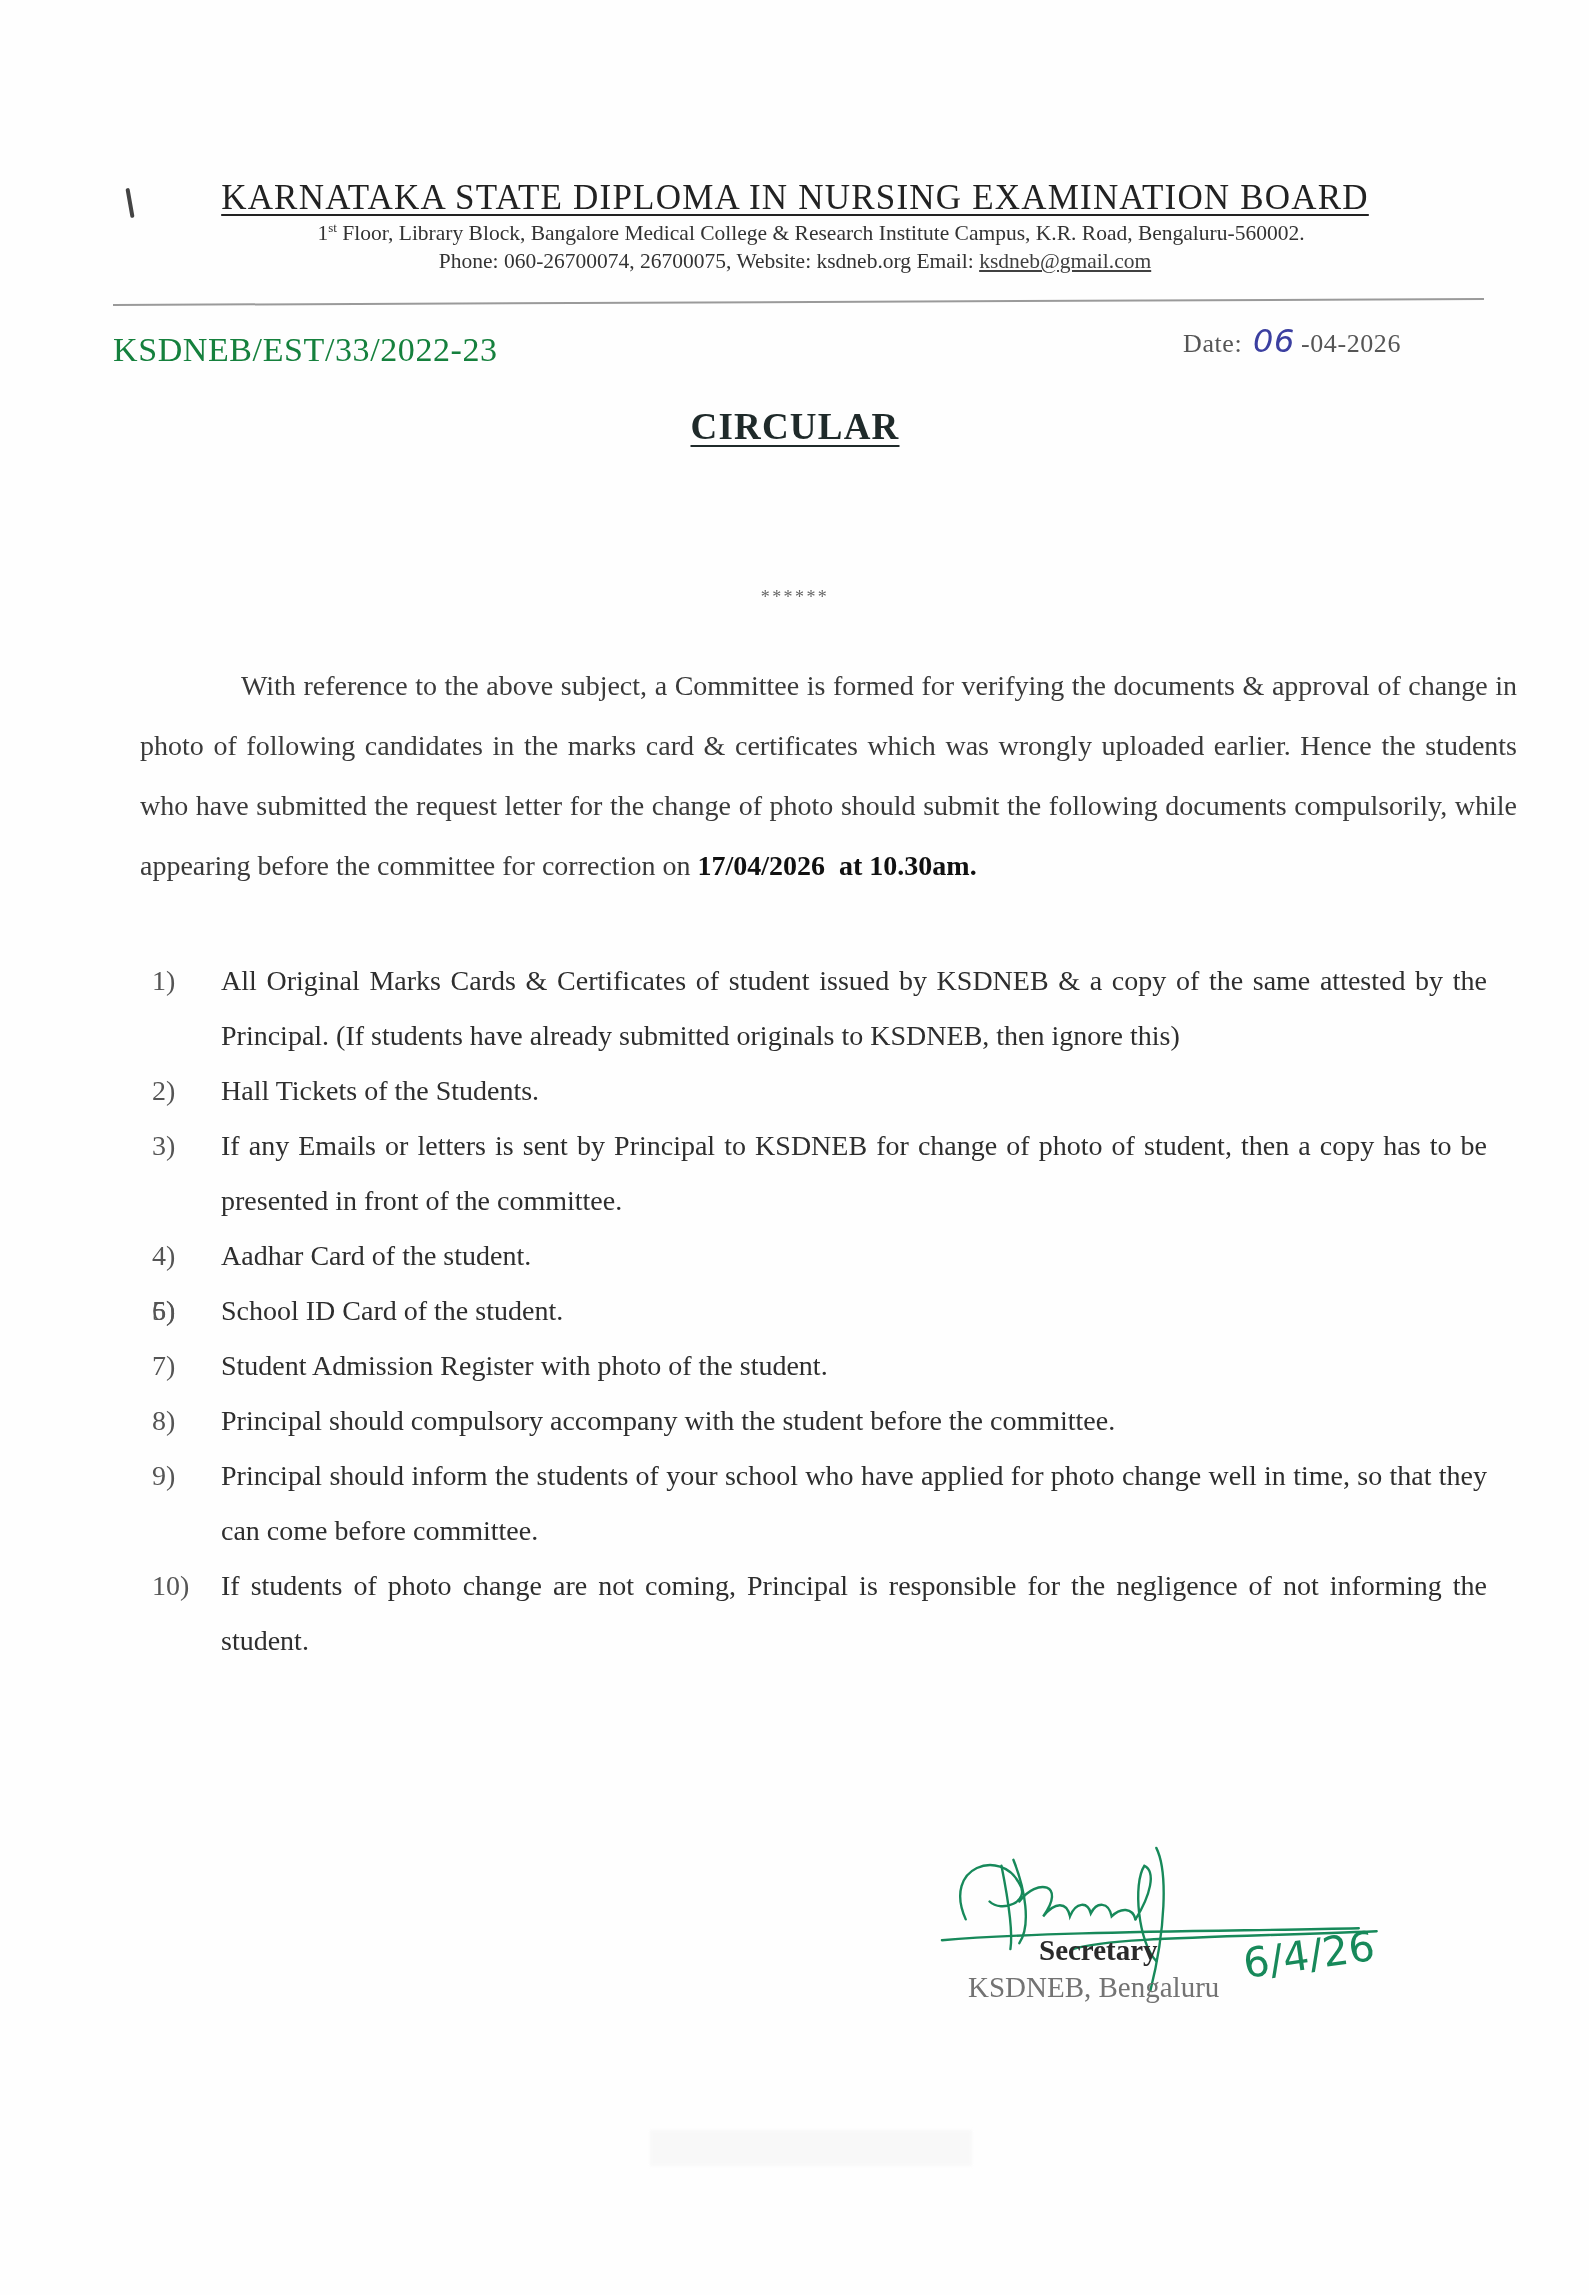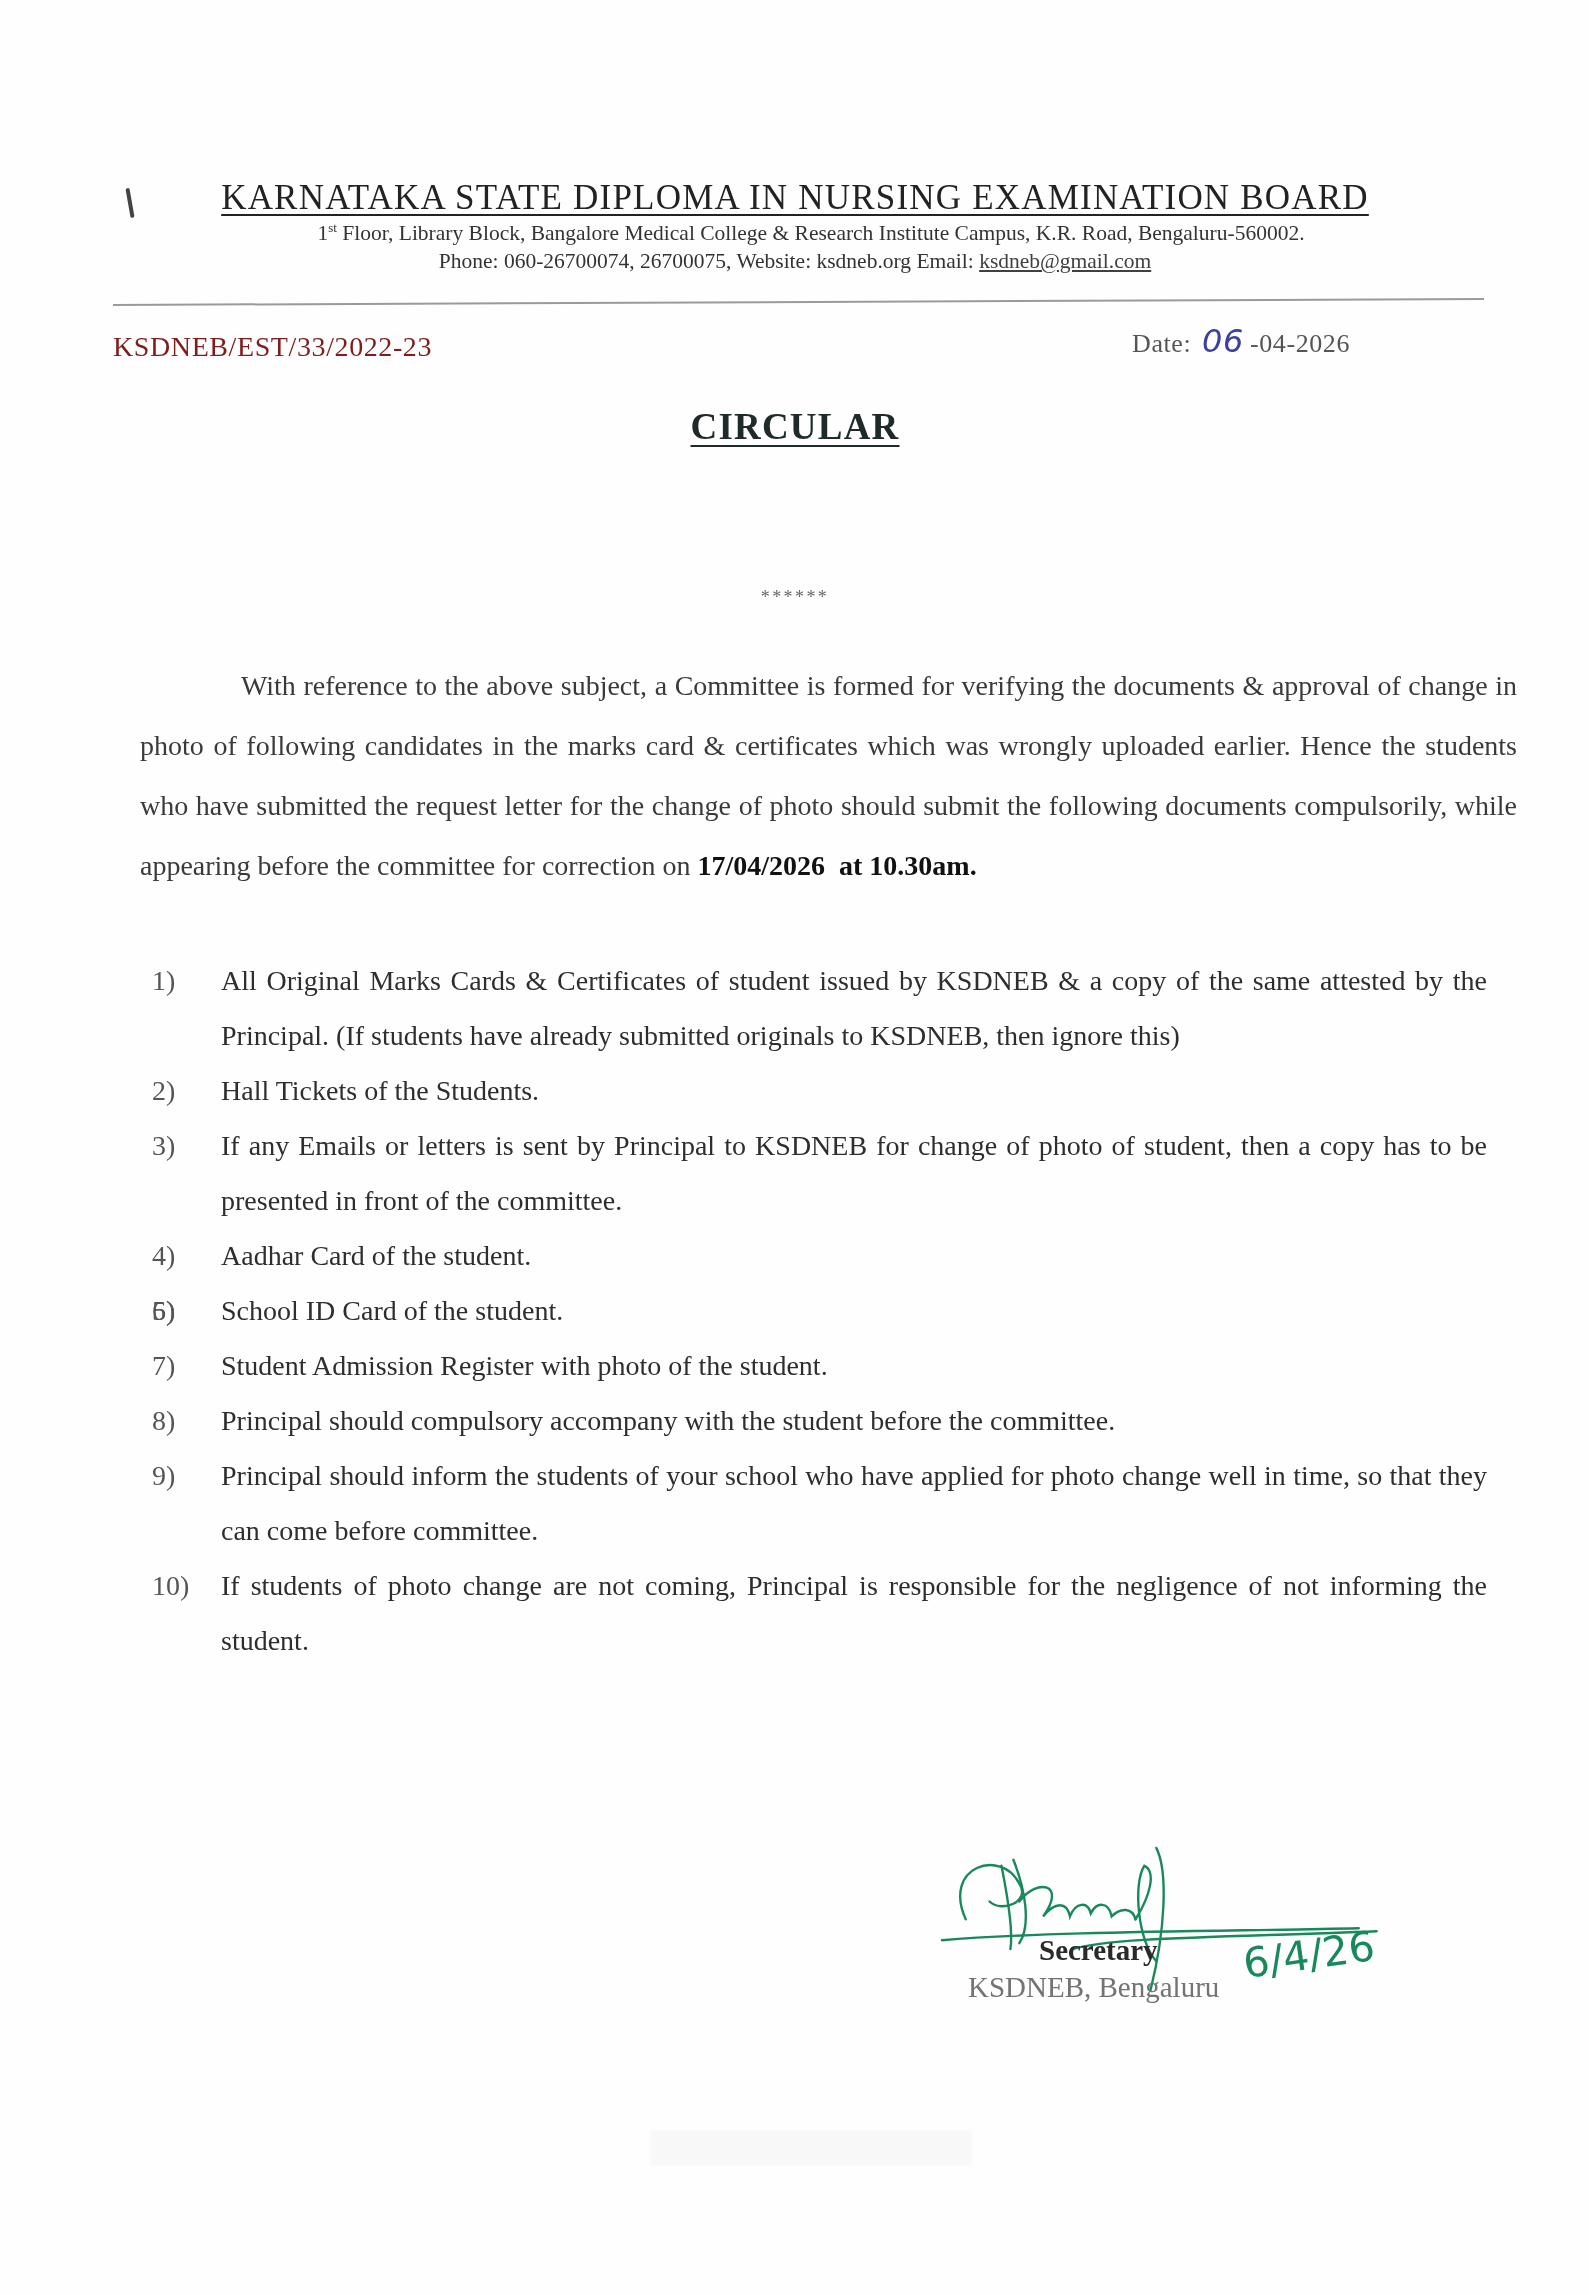--- a/index.html
+++ b/index.html
@@ -14,22 +14,22 @@
                 font-size: 35px; letter-spacing: 1.2px; color: #222; }
   .board-name span { text-decoration: underline; text-decoration-thickness: 2.4px; text-underline-offset: 4.8px; }
   .margin-mark { position: absolute; left: 128px; top: 188px; width: 3.6px; height: 30px; background: #444; border-radius: 1.8px; transform: rotate(-10deg); }
   .address { position: absolute; left: 0; width: 1590px; top: 220px; text-align: center; font-size: 21.5px; color: #333; padding-left: 16px; }
   .address sup { font-size: 13px; }
   .contact { position: absolute; left: 0; width: 1590px; top: 249px; text-align: center; font-size: 21.5px; color: #333; }
   .email-link { color: #404040; text-decoration: underline; }
   .rule { position: absolute; left: 113px; width: 1371px; top: 301px; height: 2.4px; background: #9a9a9a; transform: rotate(-0.25deg); }
 
   
-  .ref { position: absolute; left: 113px; top: 331px; font-size: 28px; color: #7f1d1d; letter-spacing: 0.6px; }
-  .date { position: absolute; left: 1132px; top: 322px; font-size: 26px; color: #555; letter-spacing: 0.6px; text-align: right; }
+  .ref { position: absolute; left: 113px; top: 331px; font-size: 34px; color: #15803d; letter-spacing: 0.6px; }
+  .date { position: absolute; left: 1183px; top: 322px; font-size: 26px; color: #555; letter-spacing: 0.6px; text-align: right; }
   .date .hand { font-family: "DejaVu Sans", sans-serif; color: #3b3fa0; font-size: 32px; font-style: italic; margin: 0 6px 0 10.7px; }
 
   
   .title { position: absolute; left: 0; width: 1590px; top: 405px; text-align: center;
            font-size: 37px; font-weight: bold; letter-spacing: 1.2px; color: #1f2a2a; }
   .title span { text-decoration: underline; text-decoration-thickness: 2.4px; text-underline-offset: 6px; }
 
   .subject { position: absolute; left: 0; width: 1590px; top: 515px; text-align: center; font-size: 27.4px; color: #5a5a5a; }
   .stars { position: absolute; left: 0; width: 1590px; top: 587px; text-align: center; font-size: 18px; color: #666; letter-spacing: 2.4px; }
 

